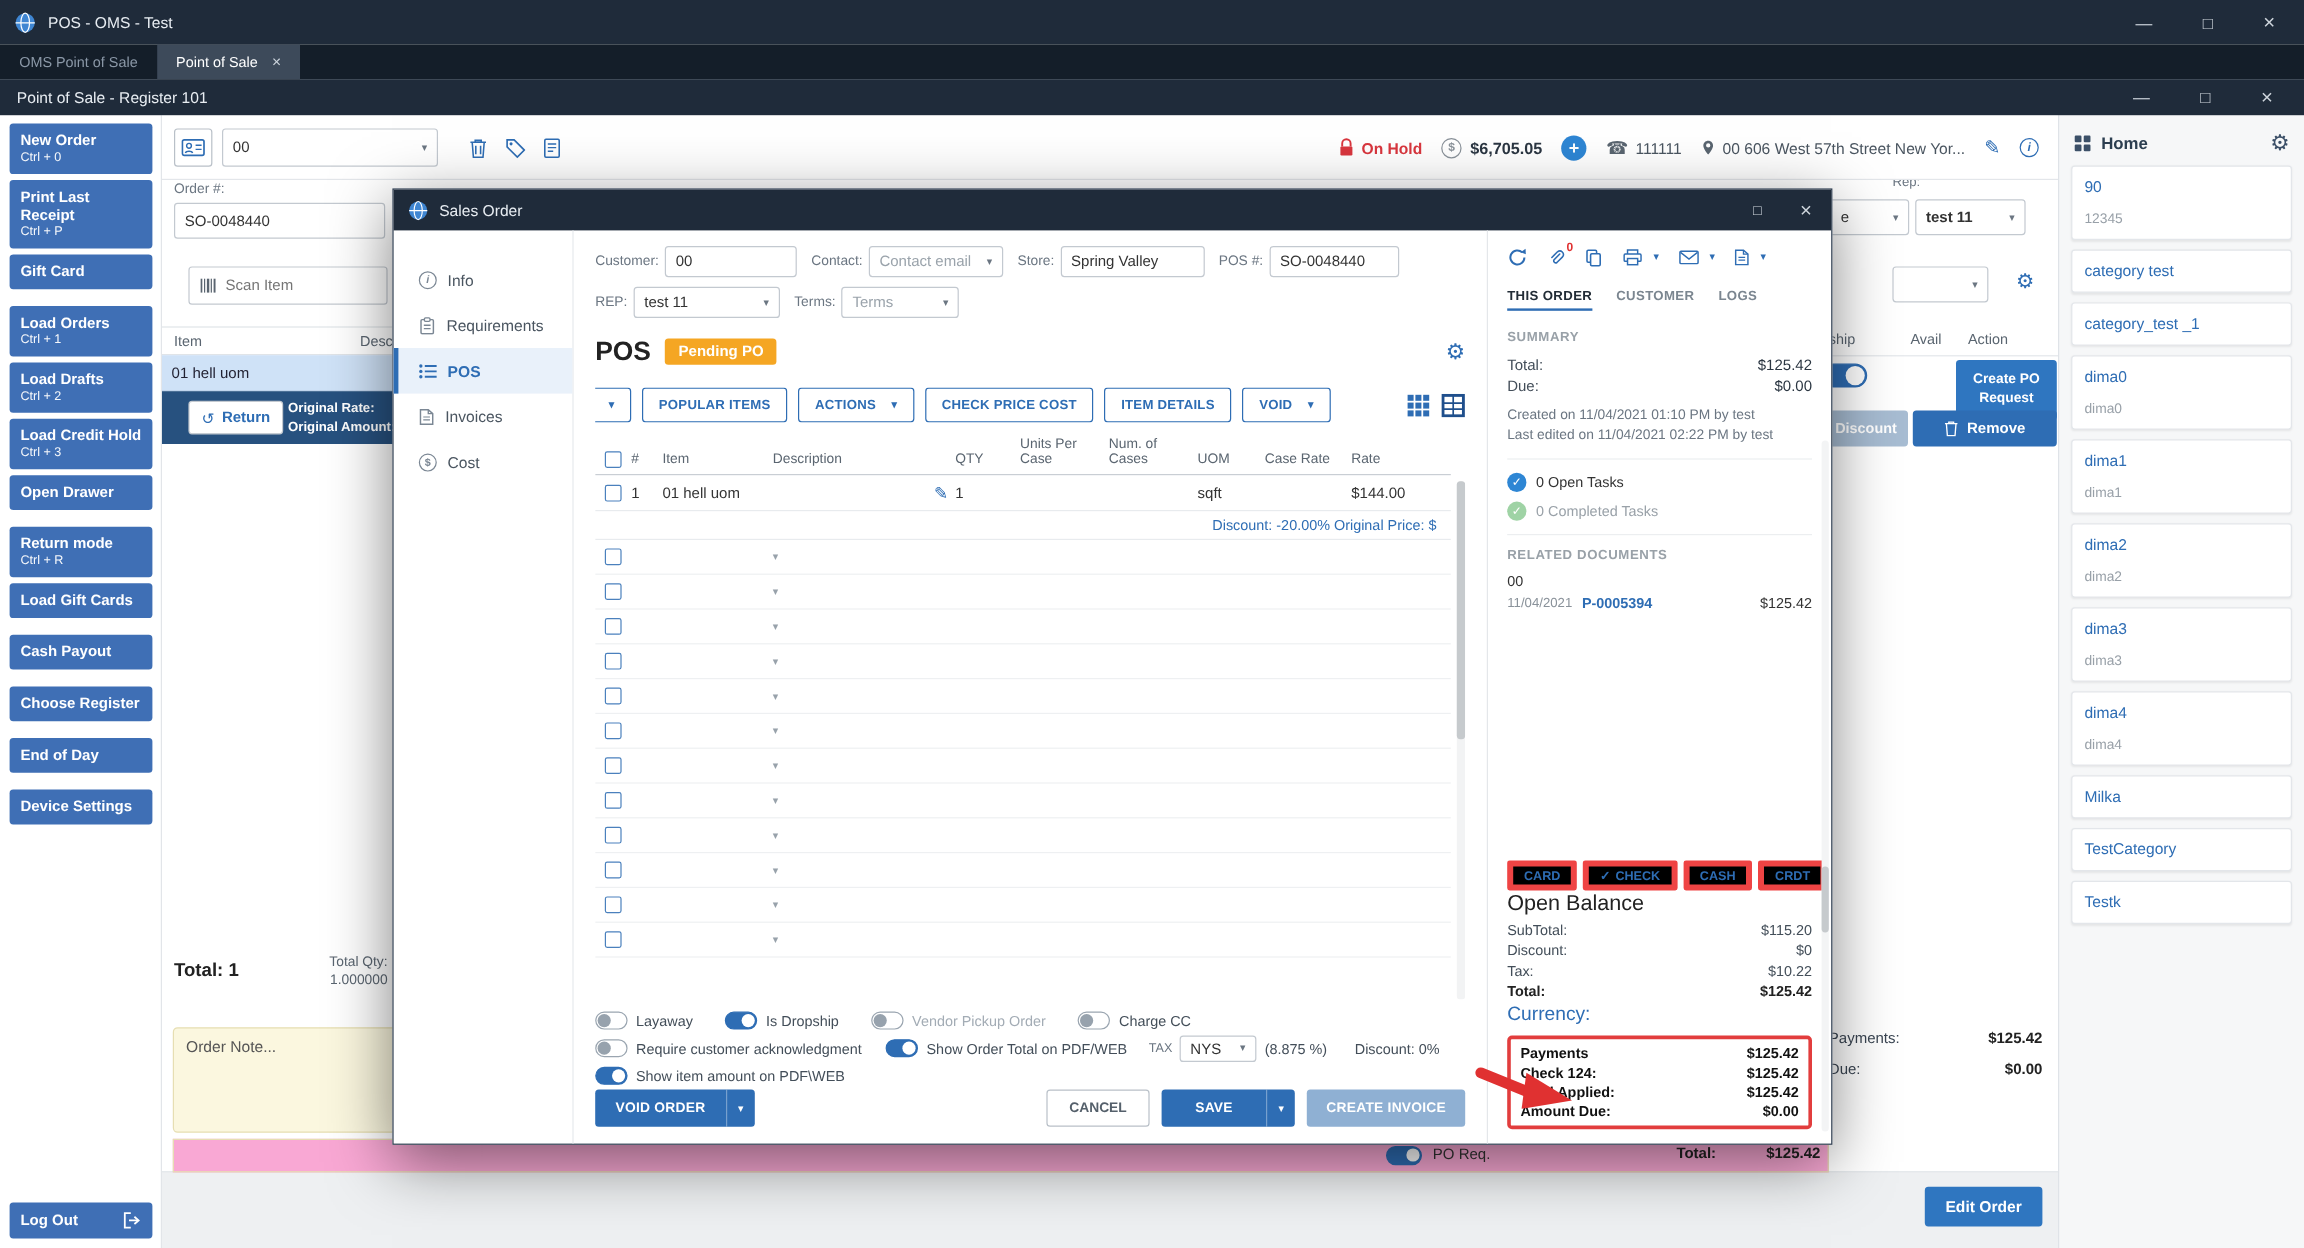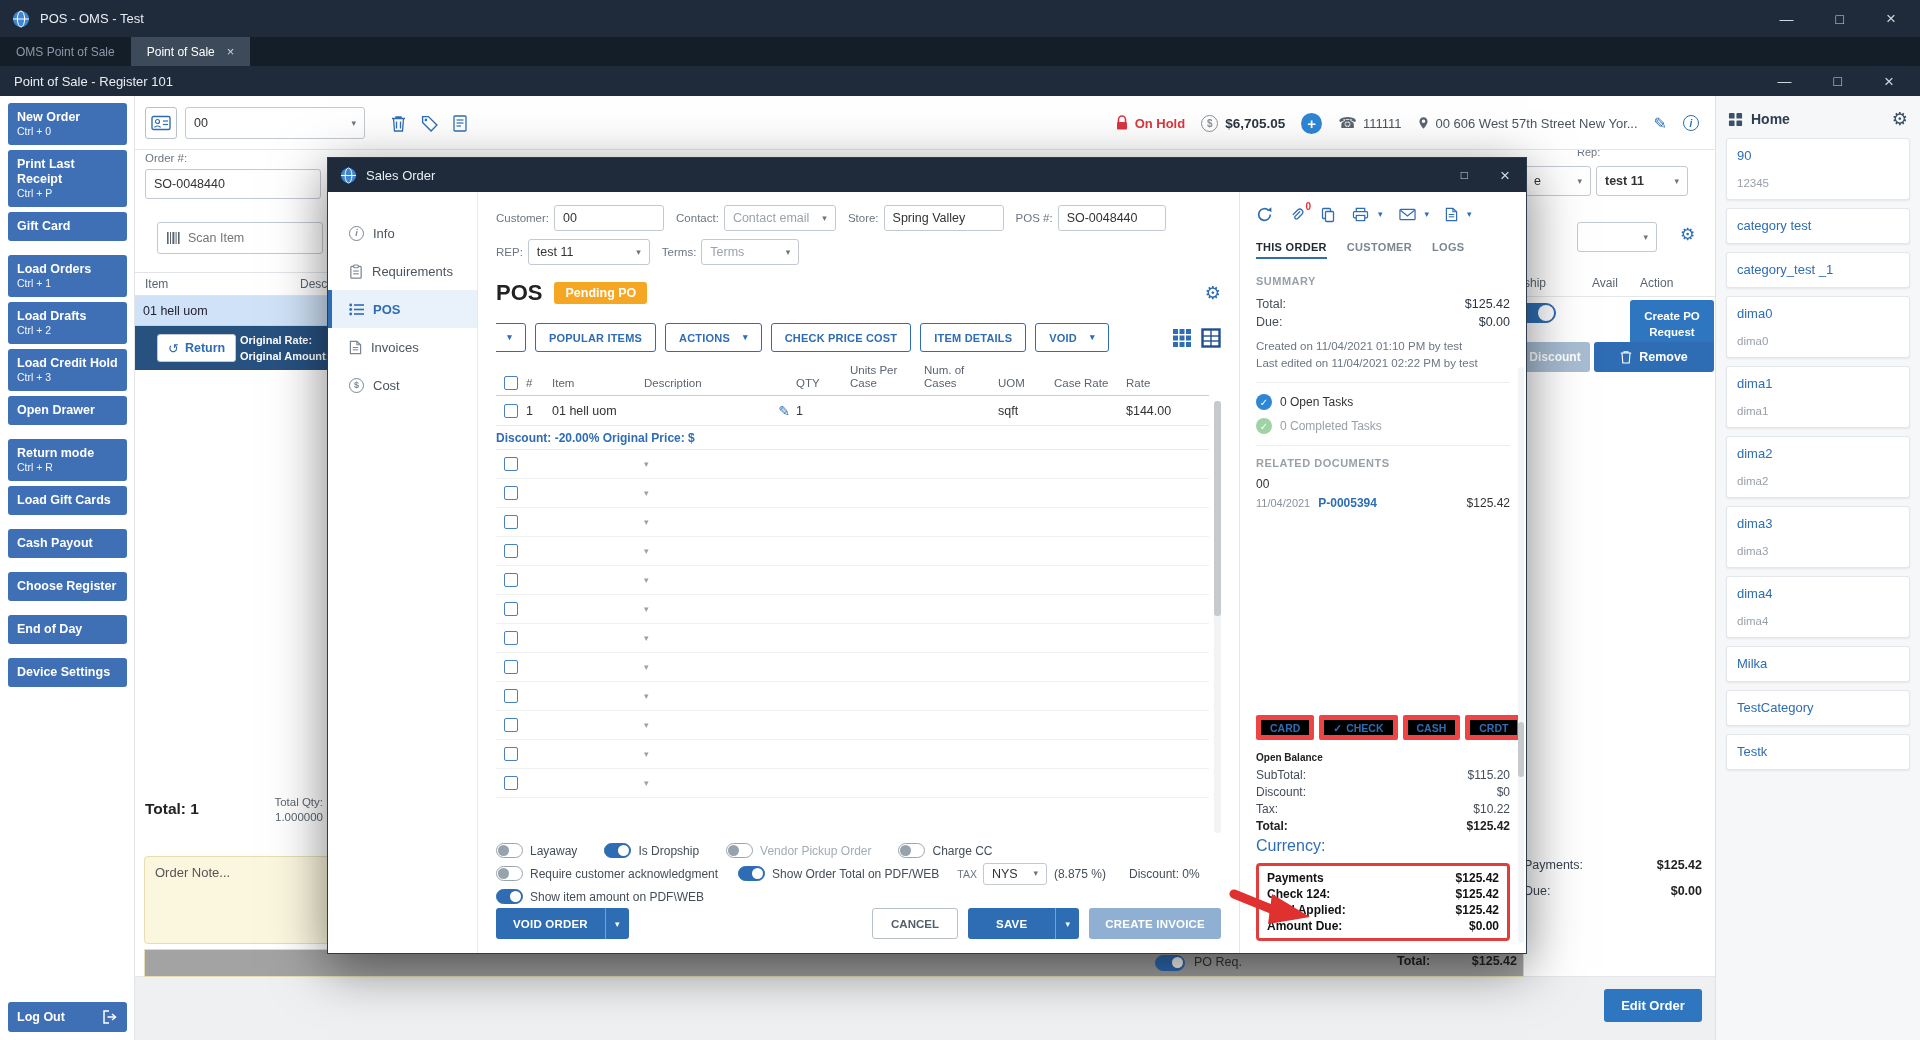--- a/index.html
+++ b/index.html
@@ -61,21 +61,21 @@
 .tog.big{width:38px;height:20px;border-radius:10px}
 .tog.big::after{width:16px;height:16px}
 .cb{width:14px;height:14px;border:1px solid #4a80bd;border-radius:2px;background:#fff;display:inline-block;cursor:pointer}
 
 
 .mini-hd{position:absolute;left:135px;top:272px;width:192px;height:24px;border-top:1px solid #e0e4e8;border-bottom:1px solid #e0e4e8;font-size:12px;color:#5a6570;z-index:1;background:#fff}
 .sel-row{position:absolute;left:135px;top:296px;width:200px;height:30px;background:#cfe2f7;border-bottom:1px solid #c0d4ec;display:flex;align-items:center;padding-left:8px;font-size:12.5px;color:#223;z-index:1}
 .dark-band{position:absolute;left:135px;top:326px;width:200px;height:44px;background:#27517f;z-index:1}
 .note-box{position:absolute;left:144px;top:856px;width:262px;height:88px;background:#fbf7df;border:1px solid #e6deb2;border-radius:4px;padding:8px 10px;font-size:13px;color:#555;font-family:inherit;resize:none;outline:none;z-index:1}
 .note-box::placeholder{color:#555;opacity:1}
-.ystrip{position:absolute;left:144px;top:949px;width:1380px;height:28px;background:#a3a3a3;border:1px solid #e6deb2;z-index:1}
+.ystrip{position:absolute;left:144px;top:949px;width:1380px;height:28px;background:#f9a8d4;border:1px solid #e6deb2;z-index:1}
 
 
 .rs-label{font-size:12px;color:#5a6570}
 .kv{display:flex;justify-content:space-between;align-items:center}
 
 
 .home{position:absolute;left:1715px;top:96px;width:205px;height:944px;background:#f6f7f8;border-left:1px solid #dfe3e8;z-index:2}
 .home-hd{display:flex;align-items:center;padding:14px 12px 10px;gap:8px}
 .home-title{font-size:14px;color:#2c3e50;font-weight:700}
 .card{background:#fff;border:1px solid #e3e6ea;box-shadow:0 1px 2px rgba(0,0,0,.07);border-radius:3px;padding:9px 10px;margin:0 10px 8px;cursor:pointer}
@@ -98,21 +98,21 @@
 
 .items-tb{display:flex;align-items:center;gap:9px;margin-top:17px;overflow:hidden;flex-wrap:nowrap}
 .tblwrap{margin-top:12px;flex:1;min-height:0;overflow:hidden;position:relative;padding-right:12px}
 .thead{display:flex;align-items:flex-end;border-bottom:1px solid #c9ced4;padding-bottom:5px;font-size:11.5px;color:#5a6570;line-height:13px}
 .trow{display:flex;align-items:center;height:30px;border-bottom:1px solid #e8ebee;font-size:12.5px;color:#333}
 .trow-empty{display:flex;align-items:center;height:29px;border-bottom:1px solid #eef0f2}
 .cbw{width:30px;display:flex;justify-content:center;flex:none}
 .c-num{width:26px;flex:none}.c-item{width:92px;flex:none}.c-desc{width:152px;flex:none;display:flex;align-items:center;justify-content:space-between;padding-right:6px}
 .c-qty{width:54px;flex:none}.c-upc{width:74px;flex:none}.c-noc{width:74px;flex:none}.c-uom{width:56px;flex:none}.c-crate{width:72px;flex:none}.c-rate{width:80px;flex:none}
 .rowcaret{color:#98a2ab;font-size:9px;margin-left:118px}
-.disc-row{display:flex;justify-content:flex-start;align-items:center;height:24px;border-bottom:1px solid #e8ebee;color:#2e6db4;font-size:12px;font-weight:700;padding-right:12px}
+.disc-row{display:flex;justify-content:flex-end;align-items:center;height:24px;border-bottom:1px solid #e8ebee;color:#2e6db4;font-size:12px;font-weight:400;padding-right:12px}
 .sb-track{position:absolute;right:0;top:37px;bottom:0;width:7px;background:#f2f3f4;border-radius:3px}
 .sb-thumb{position:absolute;right:0;top:37px;width:7px;height:215px;background:#c6cacd;border-radius:3px}
 
 .tgrow{display:flex;align-items:center;height:23px;font-size:12px;color:#434e59;flex:none}
 .tgrow .lab{margin-left:7px;white-space:nowrap}
 .actions{display:flex;align-items:center;gap:10px;margin-top:auto;margin-bottom:14px;flex:none}
 .btn-cancel{height:31px;width:86px;background:#fff;border:1px solid #b9c0c8;color:#55606b;border-radius:3px;font-size:11.5px;font-weight:700;font-family:inherit;cursor:pointer}
 .btn-ci{height:31px;padding:0 16px;background:#8fb0d3;color:#fff;border:none;border-radius:3px;font-size:11.5px;font-weight:700;font-family:inherit;cursor:pointer;letter-spacing:.2px}
 
 .mpanel{width:287px;flex:none;border-left:1px solid #e4e7ea;padding:14px 16px 12px;display:flex;flex-direction:column;position:relative}
@@ -842,21 +842,21 @@
         <div style="display:flex;gap:5px">
           <button class="paybtn">CARD</button>
           <button class="paybtn" style="display:flex;align-items:center;gap:4px">
               <span>✓</span>
               <span>CHECK</span>
             </button>
           <button class="paybtn">CASH</button>
           <button class="paybtn">CRDT</button>
         </div>
 
-        <div style="margin-top:12px;font-size:10px;font-weight:700;color:#222">Open Balance</div>
+        <div style="font-size:18px;font-weight:400;color:#222">Open Balance</div>
         <div class="balrow" style="margin-top:4px">
           <span>SubTotal:</span>
           <span>$115.20</span>
         </div>
         <div class="balrow">
           <span>Discount:</span>
           <span>$0</span>
         </div>
         <div class="balrow">
           <span>Tax:</span>

